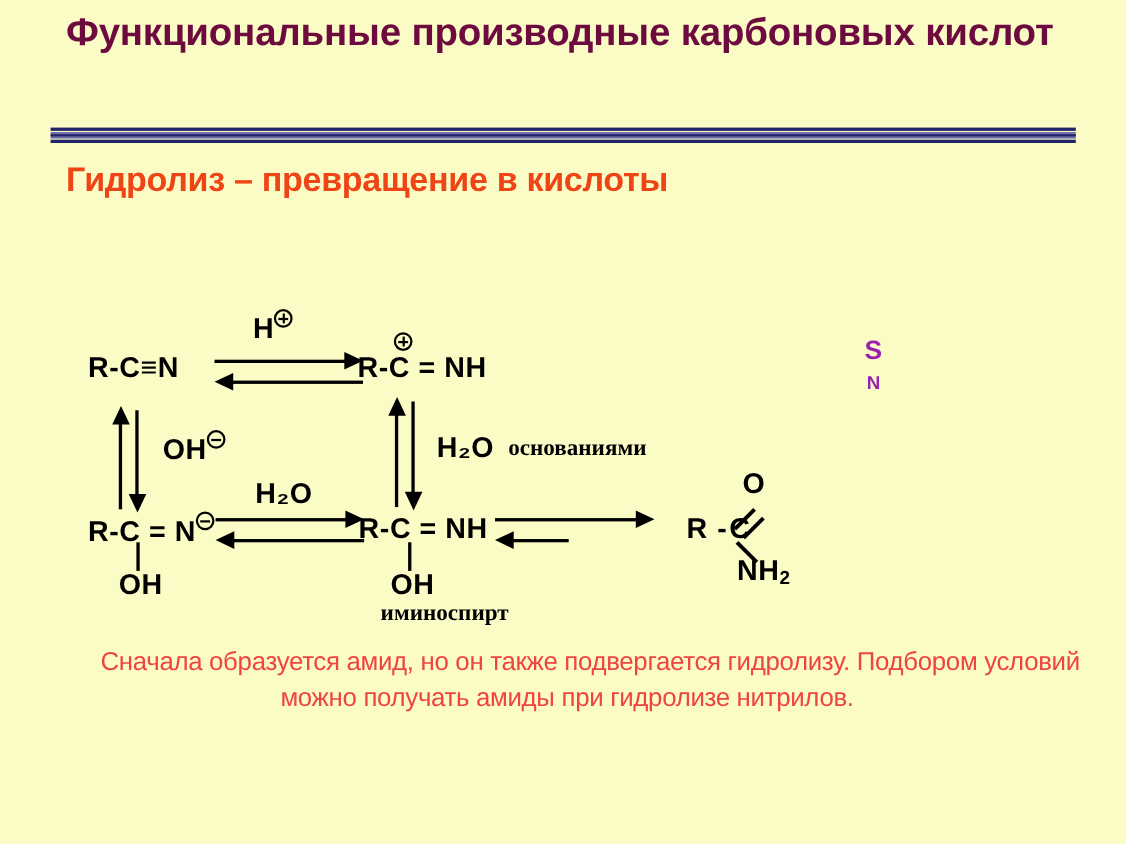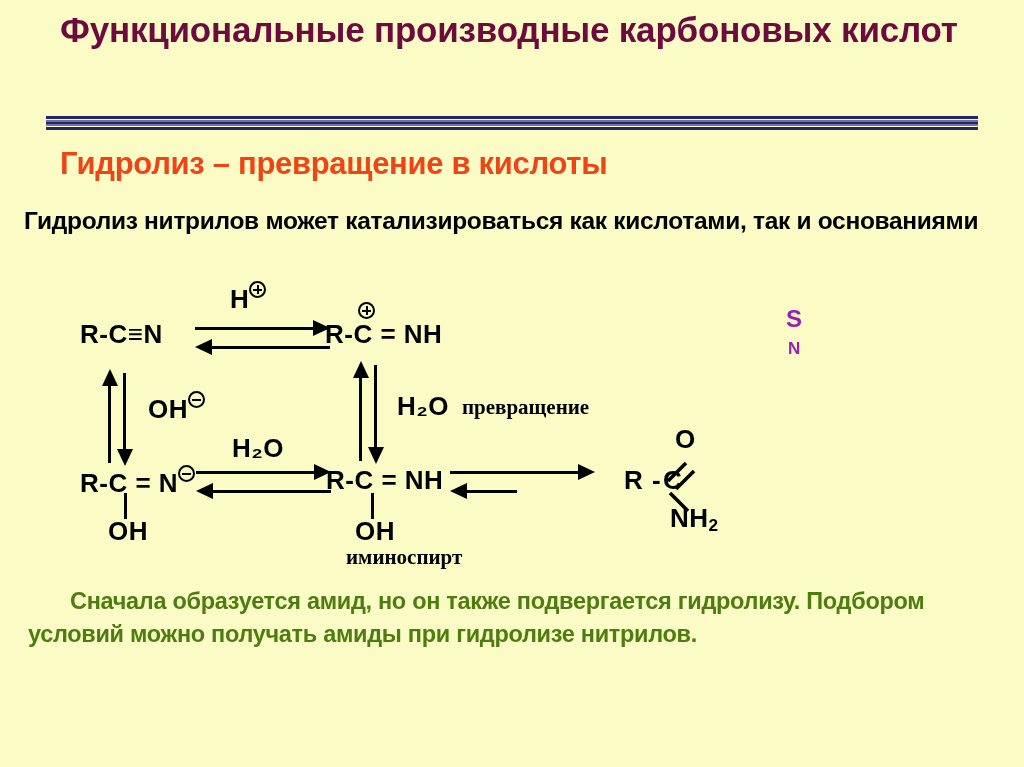--- a/index.html
+++ b/index.html
@@ -66,25 +66,26 @@
     font-weight: bold;
     font-size: 24.5px;
     line-height: 35px;
     letter-spacing: -0.3px;
   }
 
   
   #closing {
     position: absolute;
     left: 28px; top: 585px; width: 975px;
-    color: #4d7c0f;
-    font-weight: bold;
+    color: #ef4444;
+    font-weight: normal;
     font-size: 23.5px;
     line-height: 33px;
     letter-spacing: -0.3px;
+    text-align: center;
   }
   #closing .indent { padding-left: 42px; display: inline; }
 
   
   #scheme {
     position: absolute;
     left: 0; top: 255px; width: 1024px; height: 330px;
   }
   .chem {
     position: absolute;
@@ -180,21 +181,20 @@
 
   <div id="divider">
     <div class="d-line-top"></div>
     <div class="d-line-mid"></div>
     <div class="d-line-core"></div>
     <div class="d-line-bot"></div>
   </div>
 
   <div id="subtitle">Гидролиз – превращение в кислоты</div>
 
-  <div id="intro">Гидролиз нитрилов может катализироваться как кислотами, так и основаниями</div>
 
   <div id="scheme">
 
     <div class="chem" style="left:80px; top:64px;">
       <span>R-C≡N</span>
     </div>
 
     <div class="chem" style="left:230px; top:26px;">
       <span>H</span><span class="circ plus"></span>
     </div>
@@ -230,21 +230,21 @@
       <div class="head-u" style="left:-4px; top:-4px;"></div>
       <div class="vshaft" style="left:17px; top:0px; height:86px;"></div>
       <div class="head-d" style="left:11px; top:82px;"></div>
     </div>
 
     <div class="chem" style="left:397px; top:136px;">
       <span>H₂O</span>
     </div>
 
     <div class="serif-label" style="left:462px; top:140px;">
-      <div>превращение</div>
+      <div>основаниями</div>
     </div>
 
     <div class="chem" style="left:80px; top:210px;">
       <span>R-C = N</span><span class="circ"></span>
     </div>
     <div class="vbond" style="left:124px; top:238px; height:26px;"></div>
     <div class="chem" style="left:108px; top:261px;">OH</div>
 
     <div class="chem" style="left:232px; top:178px;">
       <span>H₂O</span>

